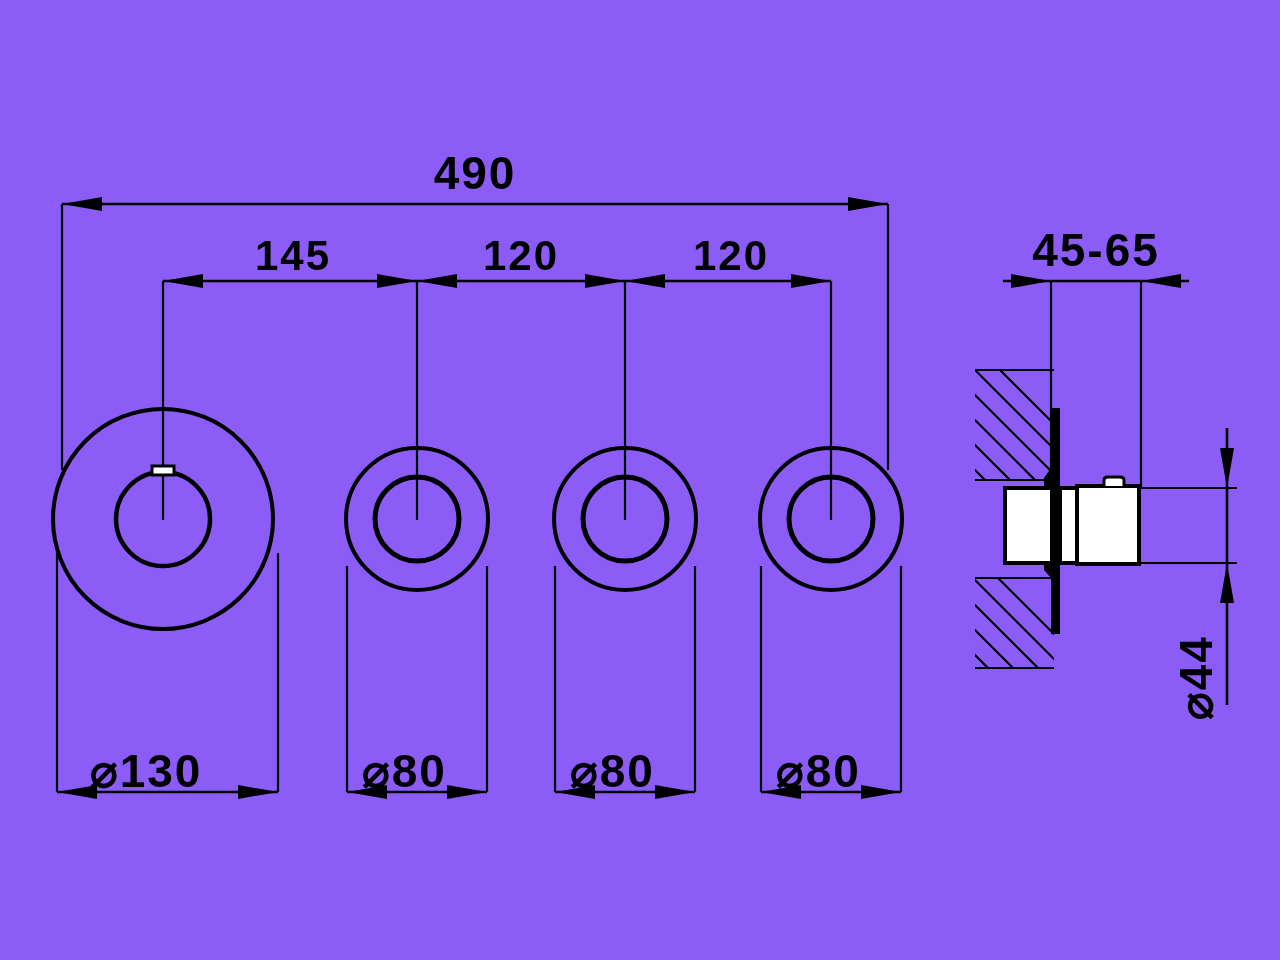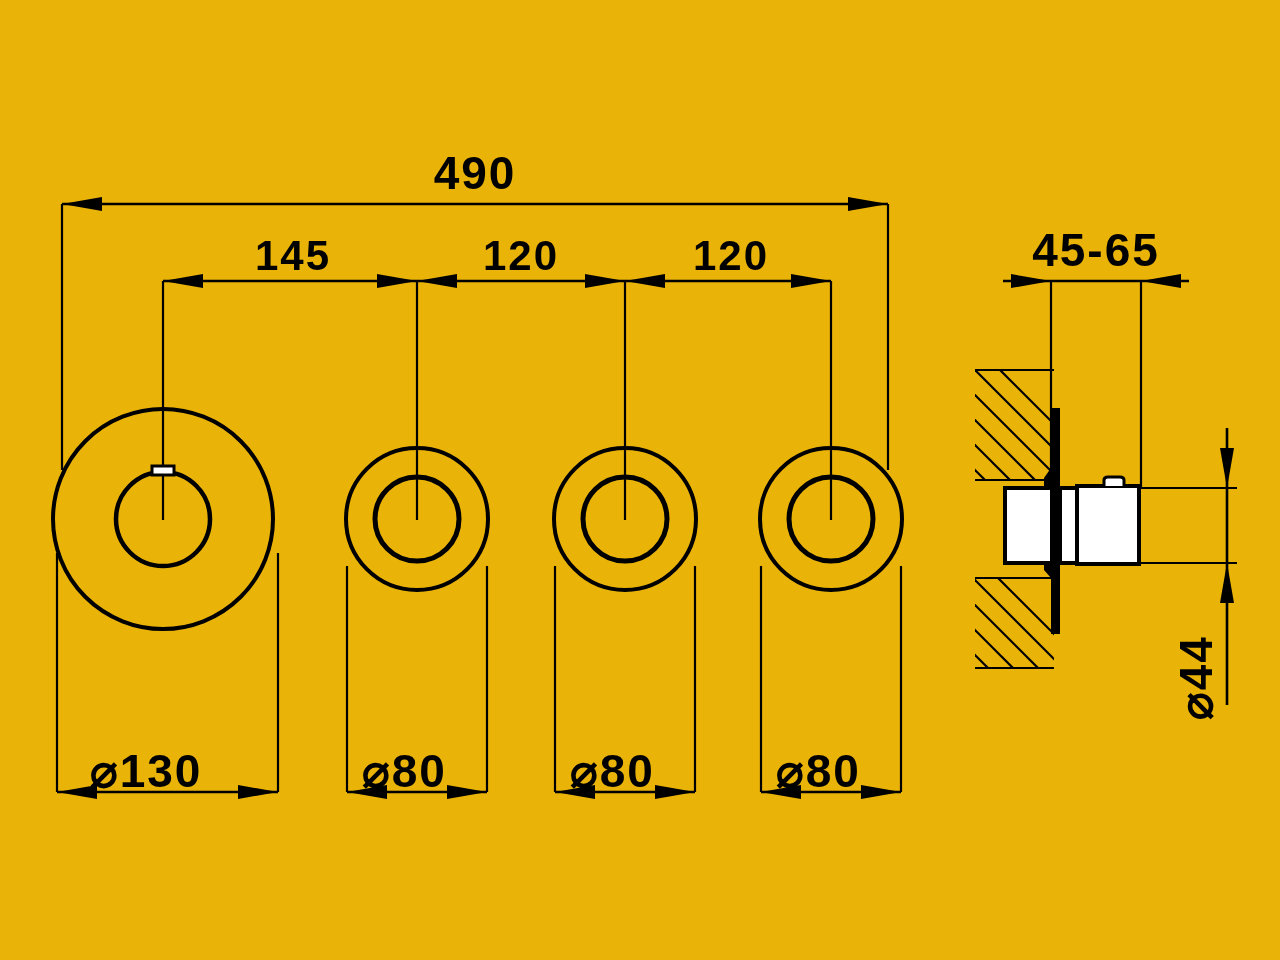--- a/index.html
+++ b/index.html
@@ -10,21 +10,21 @@
   body {
     width: 1280px;
     height: 960px;
     font-family: "Liberation Sans", sans-serif;
     overflow: hidden;
   }
   #drawing-root {
     position: relative;
     width: 1280px;
     height: 960px;
-    background: #eab308;
+    background: #8b5cf6;
     text-align: right;
   }
   svg#tech-drawing {
     display: block;
     width: 1280px;
     height: 960px;
   }
   .dim-text {
     font-family: "Liberation Sans", sans-serif;
     font-size: 46px;

